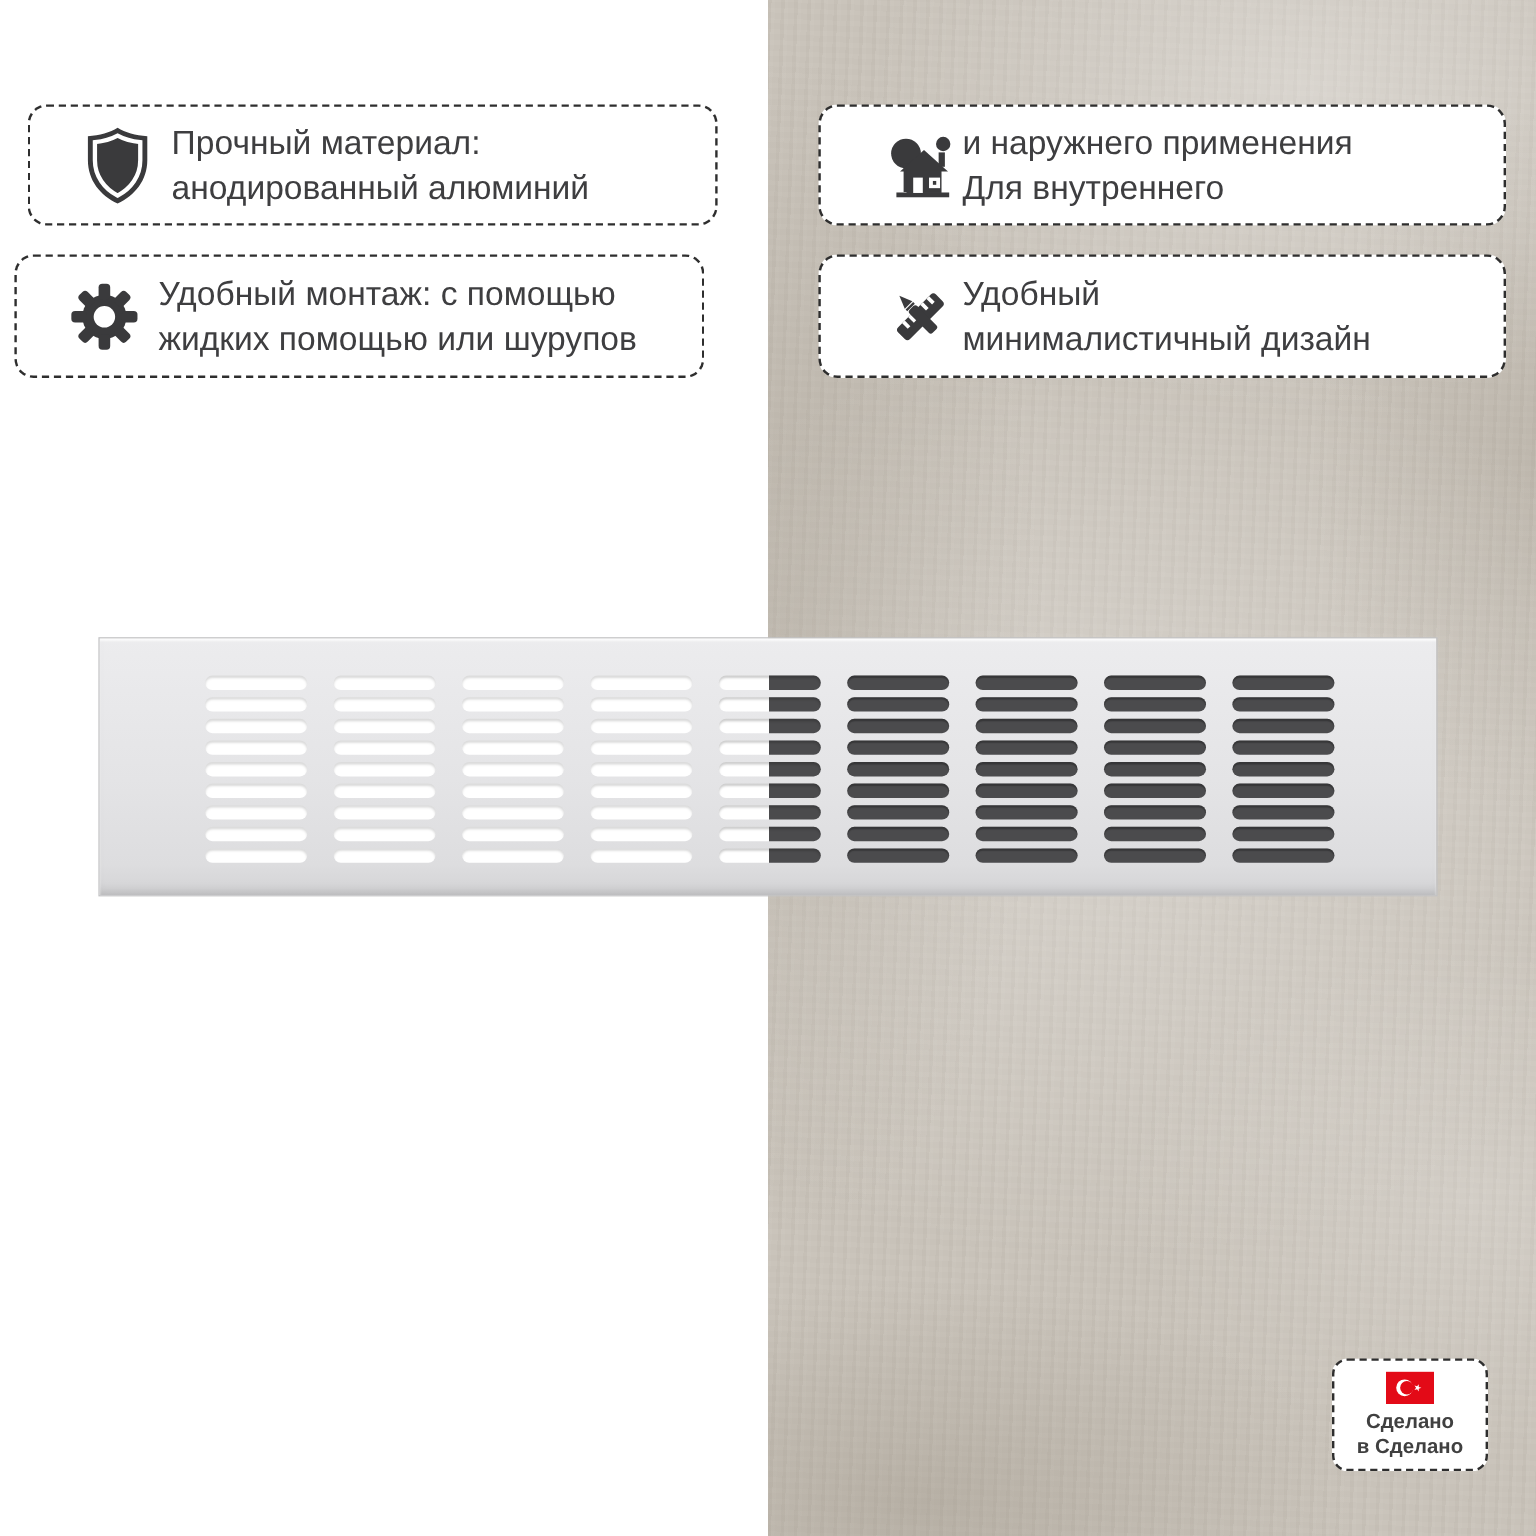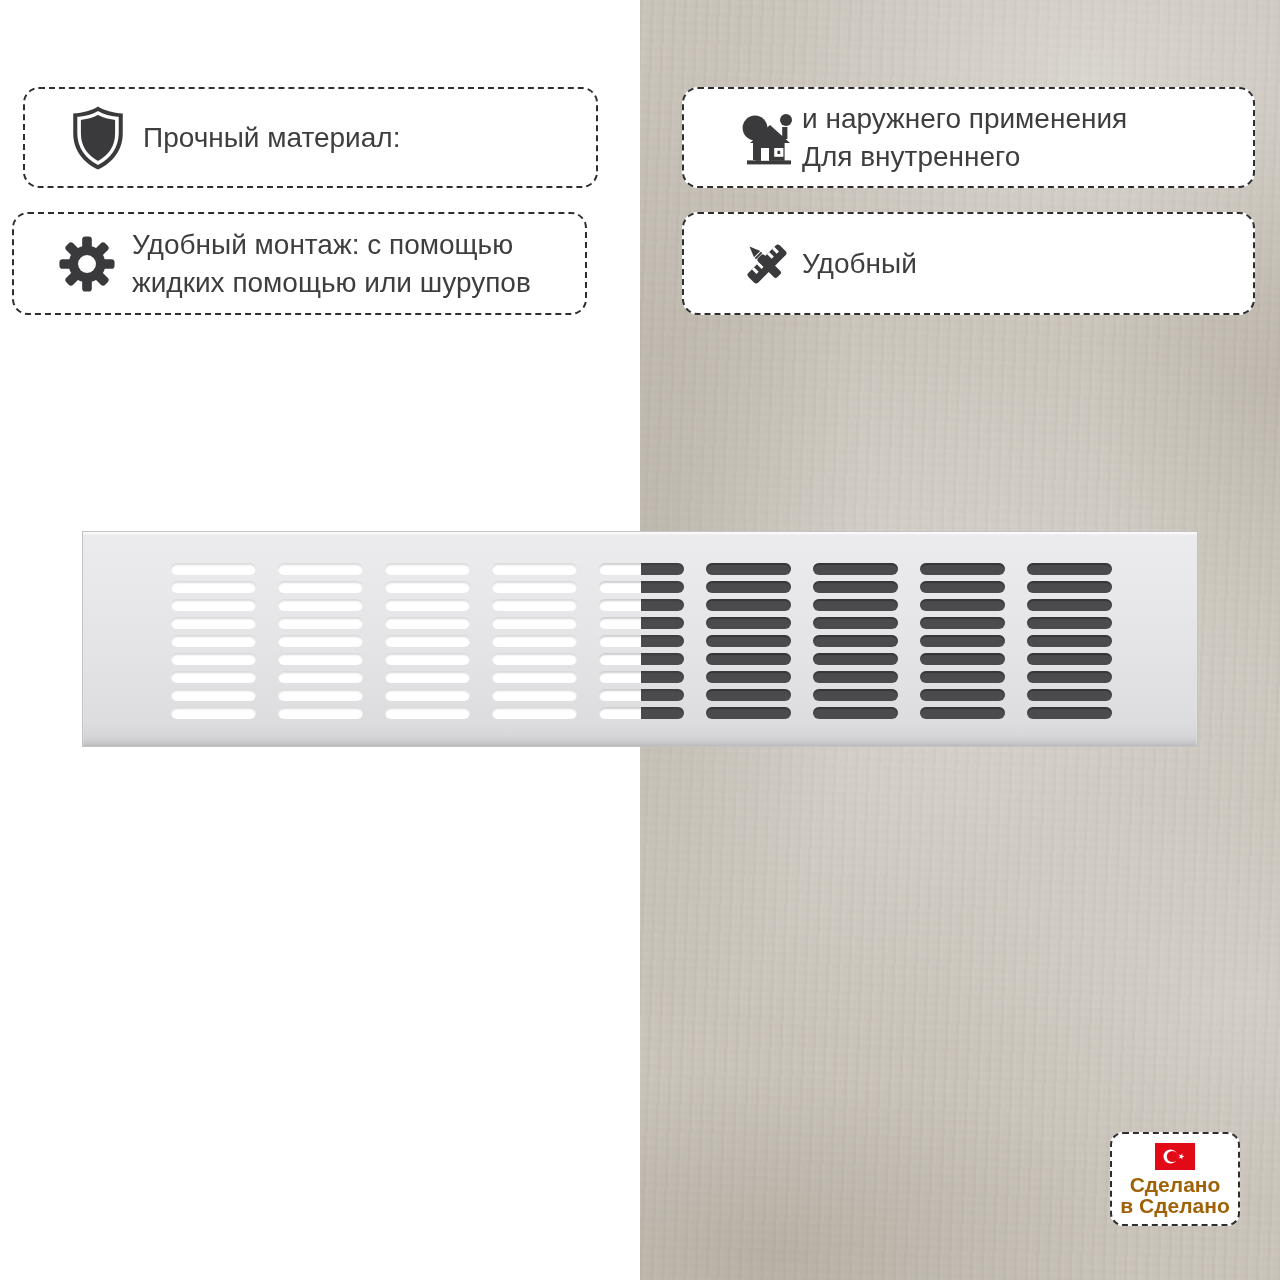--- a/index.html
+++ b/index.html
@@ -45,39 +45,40 @@
   .slot.dark{background:#4b4b4d;box-shadow:inset 0 2px 1px rgba(0,0,0,.28);}
   .slot.mixed{box-shadow:inset 0 2px 2px rgba(0,0,0,.2);}
 
   
   .badge{
     position:absolute;left:1110px;top:1132px;width:130px;height:94px;background:#ffffff;
     border:2px dashed #2e2e2e;border-radius:13px;box-sizing:border-box;
     display:flex;flex-direction:column;align-items:center;padding-top:9px;
   }
   .badge .flag{width:40px;height:27px;display:block;}
-  .badge .b-text{margin-top:4px;font-size:21px;line-height:21px;font-weight:bold;color:#a16207;text-align:center;}
+  .badge .b-text{margin-top:4px;font-size:17px;line-height:21px;font-weight:bold;color:#404040;text-align:center;}
   .badge .b-text span{display:block;}
 </style>
 </head>
 <body>
 
 <div class="canvas">
 
   <div class="bg-right"></div>
 
   <div class="feature" style="left:23px;top:87px;width:575px;height:101px;">
     <span class="f-icon">
       <svg width="54" height="66" viewBox="0 0 24 29">
         <path fill="currentColor" d="M12 0.5 C14.8 2.2 18.6 3.4 23 3.6 V12.5 C23 19.9 18.4 25.6 12 28.5 C5.6 25.6 1 19.9 1 12.5 V3.6 C5.4 3.4 9.2 2.2 12 0.5 Z"></path>
         <path fill="none" stroke="#ffffff" stroke-width="1.6" d="M12 3.4 C14.2 4.6 17.2 5.5 20.4 5.8 V12.5 C20.4 18.4 16.9 23 12 25.6 C7.1 23 3.6 18.4 3.6 12.5 V5.8 C6.8 5.5 9.8 4.6 12 3.4 Z"></path>
       </svg>
     </span>
     <div class="f-text">
       <span>Прочный материал:</span>
+      <span>анодированный алюминий</span>
     </div>
   </div>
 
   <div class="feature" style="left:12px;top:212px;width:575px;height:103px;">
     <span class="f-icon">
       <svg width="58" height="58" viewBox="0 0 24 24">
         <g fill="currentColor">
           <circle cx="12" cy="12" r="7.6"></circle>
           <g>
             <rect x="10" y="0.6" width="4" height="5.4" rx="1.3"></rect>
@@ -135,20 +136,21 @@
         </g>
         <g transform="rotate(45 16 16)" fill="currentColor">
           <polygon points="3.2,16 8.8,13.7 8.8,18.3"></polygon>
           <rect x="10.6" y="13.7" width="14" height="4.6" rx="1.2"></rect>
           <rect x="9.3" y="13.7" width="1.0" height="4.6"></rect>
         </g>
       </svg>
     </span>
     <div class="f-text">
       <span>Удобный</span>
+      <span>минималистичный дизайн</span>
     </div>
   </div>
 
   <div class="grille">
     <div id="slots">
         <div class="slot open" style="left: 88px; top: 31px; width: 85px; height: 12px;"></div>
         <div class="slot open" style="left: 195px; top: 31px; width: 85px; height: 12px;"></div>
         <div class="slot open" style="left: 302px; top: 31px; width: 85px; height: 12px;"></div>
         <div class="slot open" style="left: 409px; top: 31px; width: 85px; height: 12px;"></div>
         <div class="slot mixed" style="left: 516px; top: 31px; width: 85px; height: 12px; background: linear-gradient(90deg, rgb(255, 255, 255) 0px, rgb(255, 255, 255) 49.4%, rgb(75, 75, 77) 49.4%, rgb(75, 75, 77) 100%);"></div>

